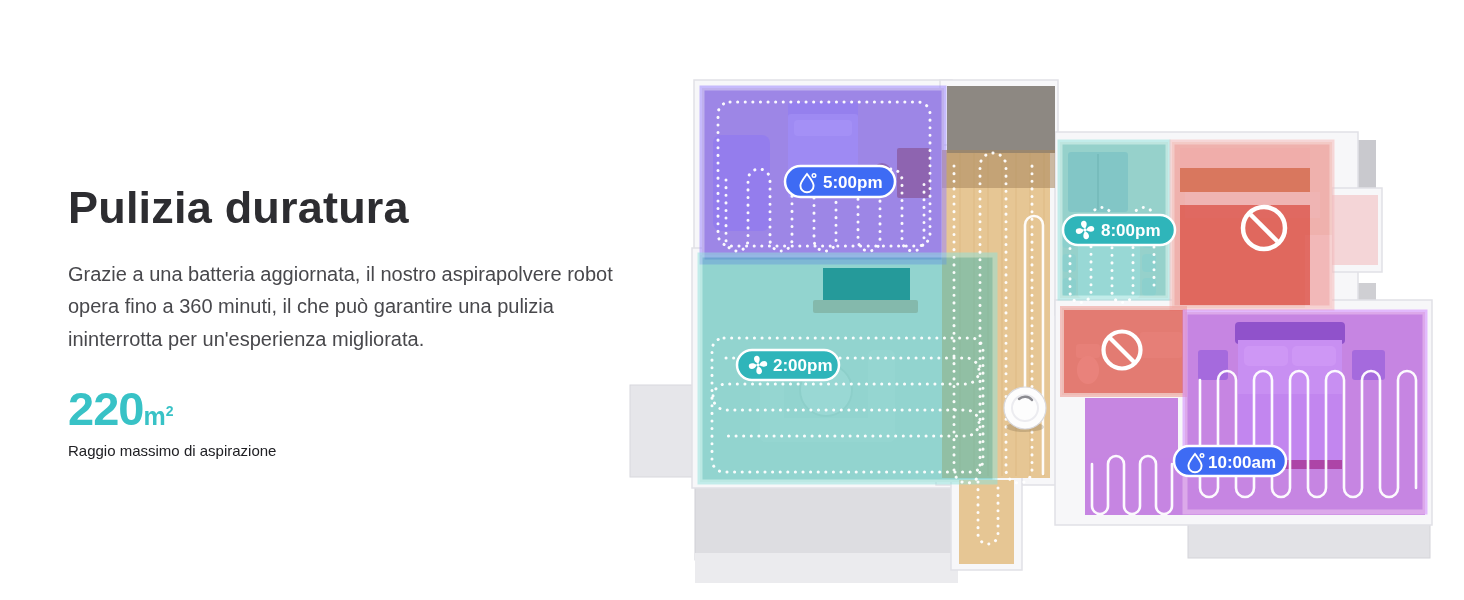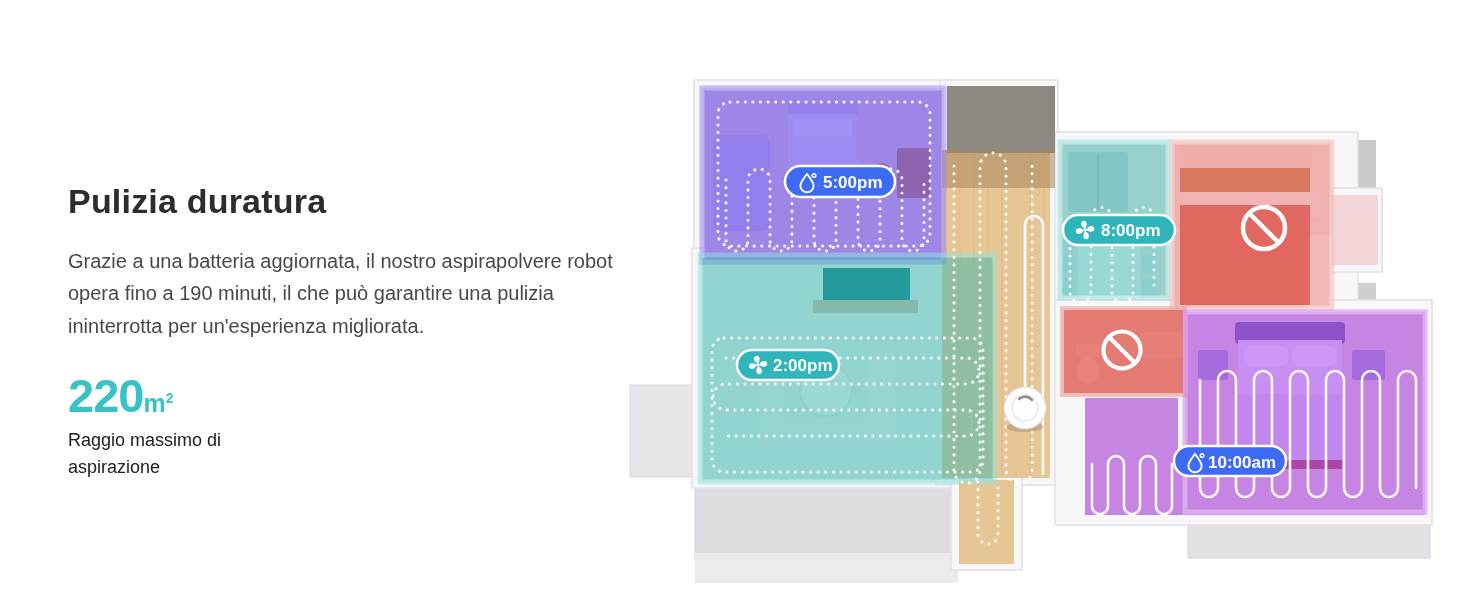--- a/index.html
+++ b/index.html
@@ -1,44 +1,44 @@
 <!DOCTYPE html>
 <html><head>
 <meta charset="utf-8">
 <style>
   html,body{margin:0;padding:0;background:#ffffff;}
   .stage{
     position:relative;width:1464px;height:600px;background:#ffffff;overflow:hidden;
     font-family:"Liberation Sans",sans-serif;
   }
   .left-panel{position:absolute;left:68px;top:182px;width:560px;}
-  .headline{margin:0 0 24px 0;font-size:34px;font-weight:700;color:#2d2d31;letter-spacing:.2px;}
+  .headline{margin:0 0 24px 0;font-size:45px;font-weight:700;color:#2d2d31;letter-spacing:.2px;}
   .description{margin:0 0 30px 0;width:548px;font-size:20px;line-height:1.62;color:#48484c;}
   .stats{display:flex;gap:74px;}
   .stat{min-width:230px;}
   .stat-value-row{color:#38c2c6;white-space:nowrap;}
   .stat-value{font-size:47px;font-weight:700;letter-spacing:-1px;line-height:1;}
   .stat-unit{font-size:25px;font-weight:700;}
   .stat-unit sup{font-size:14px;font-weight:700;}
-  .stat-label{margin-top:8px;font-size:18px;line-height:1.5;color:#202024;max-width:235px;}
+  .stat-label{margin-top:8px;font-size:15px;line-height:1.5;color:#202024;max-width:235px;}
   .plan{position:absolute;left:610px;top:50px;}
   .wall{fill:#f7f7f9;stroke:#e1e1e6;stroke-width:1.5;}
   .dot{fill:none;stroke:#ffffff;stroke-width:3;stroke-linecap:round;stroke-dasharray:0.1 7.5;opacity:.95;}
   .sol{fill:none;stroke:#ffffff;stroke-width:2.6;stroke-linecap:round;opacity:.95;}
   .btxt{font:700 17px "Liberation Sans",sans-serif;fill:#ffffff;}
   .plank{stroke:#d7b177;stroke-width:1;opacity:.55;}
 </style>
 </head>
 <body>
 
 <div class="stage">
 
   <div class="left-panel">
     <h1 class="headline">Pulizia duratura</h1>
-    <p class="description">Grazie a una batteria aggiornata, il nostro aspirapolvere robot opera fino a 190 minuti, il che può garantire una pulizia ininterrotta per un'esperienza migliorata.</p>
+    <p class="description">Grazie a una batteria aggiornata, il nostro aspirapolvere robot opera fino a 360 minuti, il che può garantire una pulizia ininterrotta per un'esperienza migliorata.</p>
     <div class="stats">
       <div class="stat">
         <div class="stat-value-row">
           <span class="stat-value">220</span><span class="stat-unit"><span>m</span><sup>2</sup></span>
         </div>
         <div class="stat-label">Raggio massimo di aspirazione</div>
       </div>
       <div class="stat">
       </div>
     </div>

